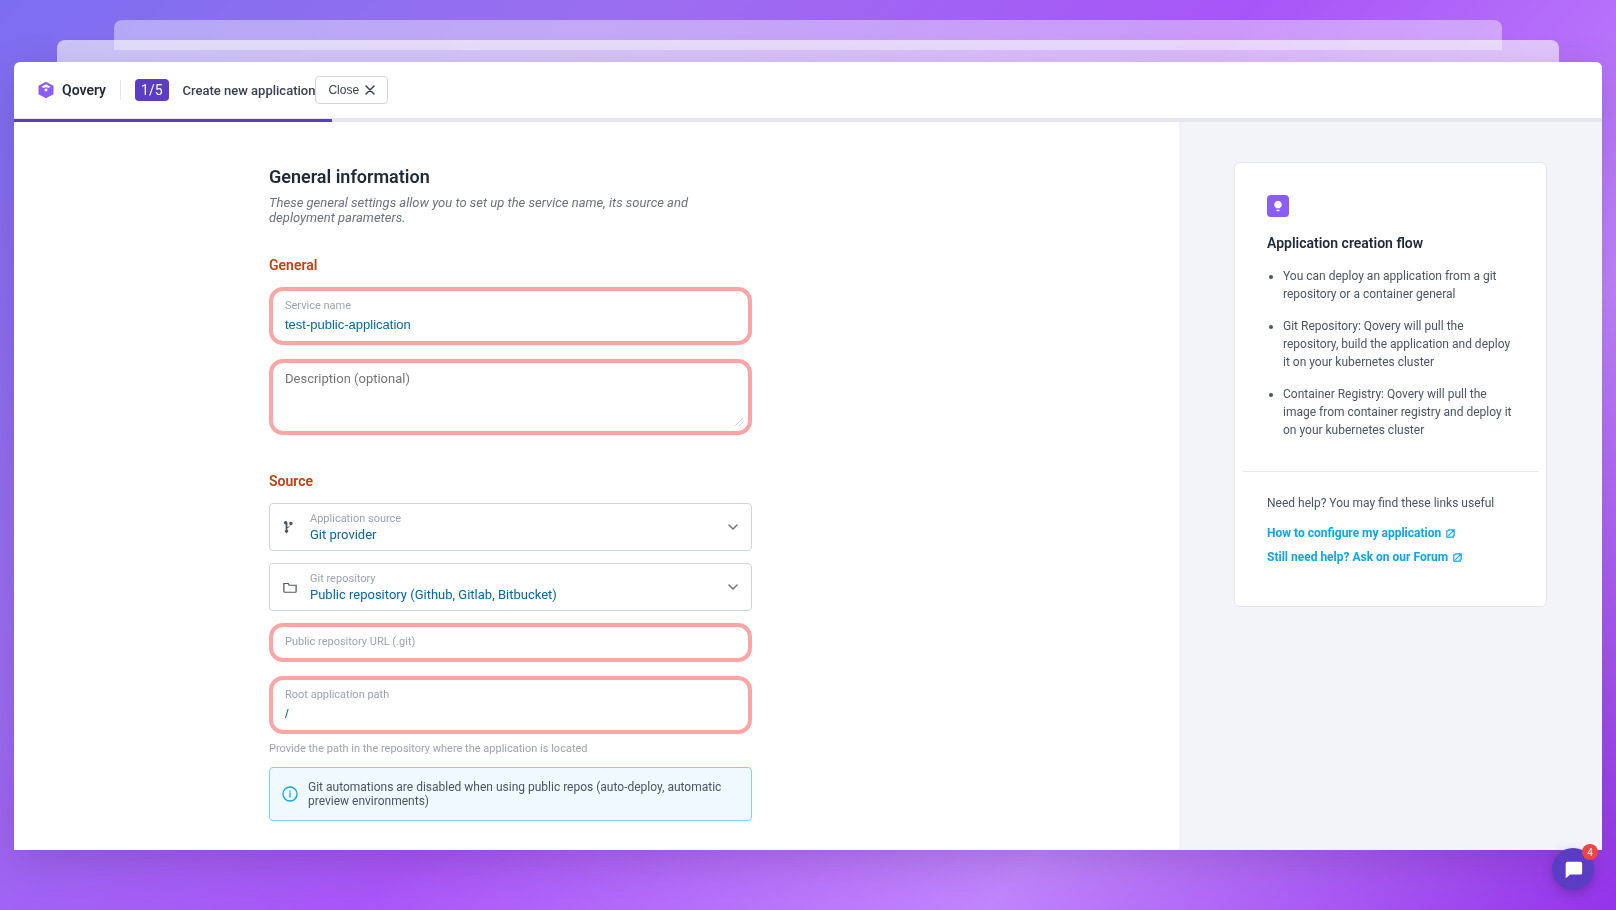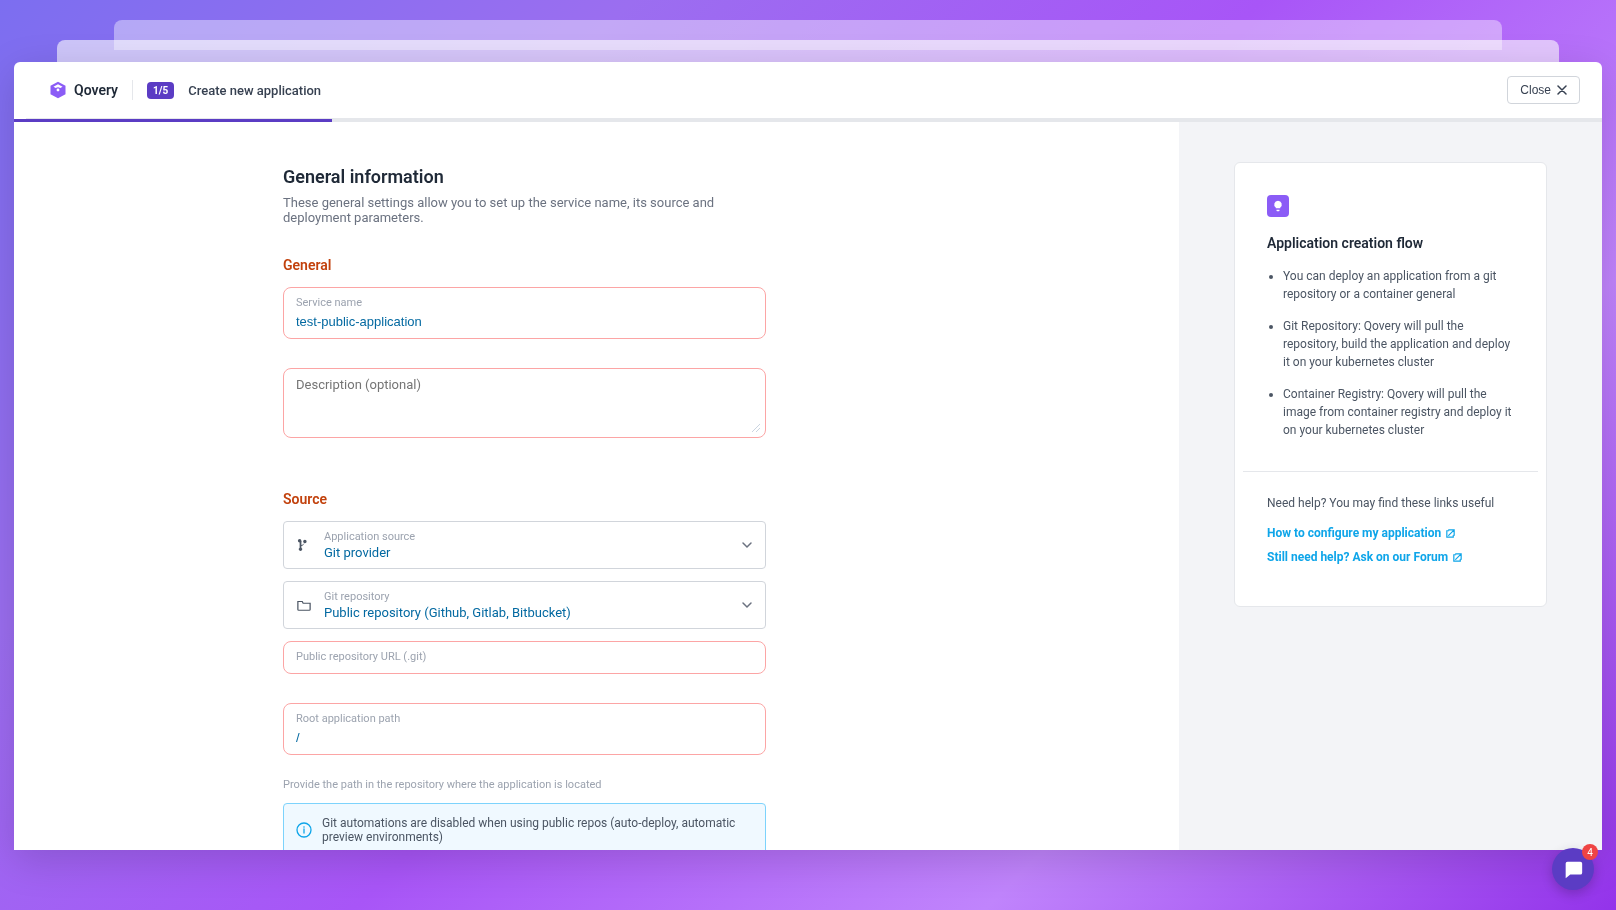--- a/index.html
+++ b/index.html
@@ -39,40 +39,38 @@
   background: #fff;
   border-radius: 6px;
   display: flex;
   flex-direction: column;
   box-shadow: 0 10px 40px rgba(0,0,0,0.15);
 }
 
 .modal-header {
   display: flex;
   align-items: center;
-  justify-content: space-between;
   padding: 14px 22px;
   border-bottom: 1px solid #e5e7eb;
   position: relative;
-  margin-left: 12px;
 }
 
 .header-left { display: flex; align-items: center; gap: 14px; }
 .logo-wrap { display: flex; align-items: center; gap: 6px; padding-right: 14px; border-right: 1px solid #e5e7eb; }
 .logo-icon {
   width: 20px; height: 20px;
   display: flex; align-items: center; justify-content: center;
 }
 .logo-text { font-weight: 600; color: #1f2937; font-size: 14px; }
 
 .step-badge {
   background: #5b3cc4;
   color: #fff;
-  font-size: 10px;
-  font-weight: 700;
+  font-size: 14px;
+  font-weight: 400;
   padding: 3px 6px;
   border-radius: 4px;
 }
 .header-title { font-size: 13px; color: #374151; font-weight: 500; }
 
 .close-btn {
   display: flex;
   align-items: center;
   gap: 6px;
   border: 1px solid #d1d5db;
@@ -98,37 +96,37 @@
 .modal-body {
   flex: 1;
   display: flex;
   overflow: hidden;
 }
 
 .main-panel {
   flex: 1;
   background: #fff;
   overflow-y: auto;
-  padding: 44px 0 30px 14px;
+  padding: 44px 0 30px 0;
 }
 .form-container {
   width: 483px;
   margin-left: 255px;
 }
 
 .page-title { font-size: 18px; font-weight: 600; color: #1f2937; margin-bottom: 8px; }
-.page-desc { font-size: 13px; color: #6b7280; margin-bottom: 32px; }
+.page-desc { font-size: 13px; color: #6b7280; margin-bottom: 32px; font-style: italic; }
 
 .section-label { font-size: 14px; font-weight: 600; color: #c2410c; margin-bottom: 14px; }
 
 .input-wrap {
-  border: 1px solid #fca5a5;
-  border-radius: 8px;
+  border: 4px solid #fca5a5;
+  border-radius: 14px;
   padding: 8px 12px;
-  margin-bottom: 29px;
+  margin-bottom: 14px;
   background: #fff;
 }
 .input-label { font-size: 11px; color: #9ca3af; display: block; margin-bottom: 2px; }
 .input-value { font-size: 13px; color: #0369a1; border: none; outline: none; width: 100%; background: transparent; }
 .textarea-wrap { position: relative; }
 .textarea-value { font-size: 13px; color: #374151; border: none; outline: none; width: 100%; resize: none; height: 48px; background: transparent; font-family: inherit; }
 .resize-handle { position: absolute; bottom: 4px; right: 4px; width: 10px; height: 10px; }
 
 .select-wrap {
   border: 1px solid #d1d5db;

